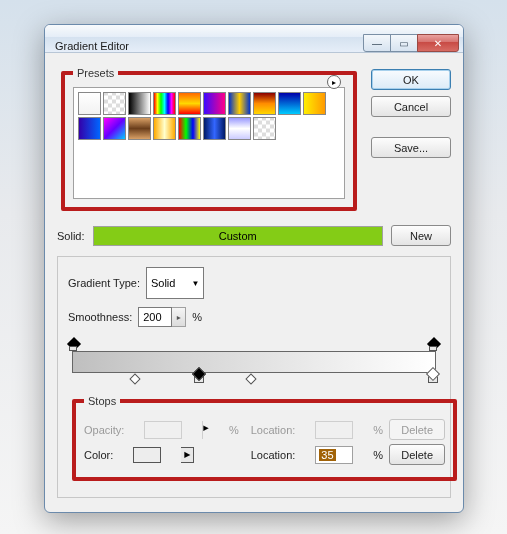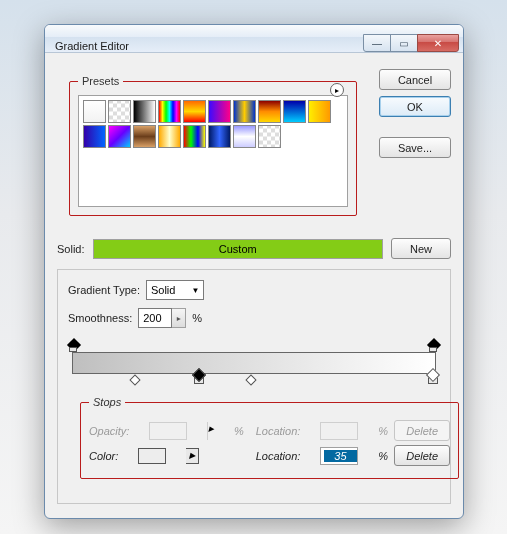--- a/index.html
+++ b/index.html
@@ -6,57 +6,57 @@
 body { margin: 0; background: linear-gradient(to bottom, #d5e1ec 0%, #e8eaed 40%, #f5f5f5 100%); width: 507px; height: 534px; position: relative; }
 .window { position: absolute; left: 44px; top: 24px; width: 420px; background: #f0f0f0; border: 1px solid #6b8aab; border-radius: 6px; box-shadow: 0 8px 30px rgba(0,0,0,0.35); overflow: hidden; }
 .titlebar { height: 28px; background: linear-gradient(to bottom, #f8fafc 0%, #e4edf7 45%, #d5e2f0 46%, #e6eef8 100%); display: flex; align-items: flex-end; padding: 0 4px 0 10px; border-bottom: 1px solid #b8c6d6; }
 .titlebar .title { flex: 1; color: #1a1a1a; }
 .winbtns { display: flex; gap: 0; }
 .winbtn { width: 28px; height: 18px; border: 1px solid #7a8fa5; background: linear-gradient(to bottom, #f3f7fb, #d7e3f0); display: flex; align-items: center; justify-content: center; font-size: 10px; color: #3a4a5a; margin-left: -1px; }
 .winbtn.min { border-radius: 0 0 0 3px; }
 .winbtn.close { width: 42px; background: linear-gradient(to bottom, #e9a2a0 0%, #d6726e 45%, #c84b45 46%, #d76b63 100%); color: #fff; border-color: #9a4a44; border-radius: 0 0 3px 0; }
 .body { padding: 10px 12px 14px 12px; display: flex; gap: 10px; flex-direction: column; }
 .row1 { display: flex; gap: 10px; }
-fieldset { border: 1px solid #b91c1c; border-radius: 2px; margin: 12px; padding: 8px 8px 8px 8px; }
+fieldset { border: 4px solid #b91c1c; border-radius: 2px; margin: 4px; padding: 8px 8px 8px 8px; }
 legend { padding: 0 4px; color: #333; }
 .presets-box { flex: 1; position: relative; }
 .presets-inner { background: #fff; border: 1px solid #a0a0a0; height: 112px; padding: 4px; overflow: hidden; }
 .preset-grid { display: flex; flex-wrap: wrap; gap: 2px; width: 260px; }
 .preset { width: 23px; height: 23px; border: 1px solid #888; }
 .play { position: absolute; right: 12px; top: -4px; width: 14px; height: 14px; border: 1px solid #666; border-radius: 50%; background: #fff; display: flex; align-items: center; justify-content: center; font-size: 8px; }
 .sidebar { display: flex; flex-direction: column; gap: 6px; width: 80px; padding-top: 6px; }
 .btn { height: 21px; border: 1px solid #8a8a8a; background: linear-gradient(to bottom, #fdfdfd, #e4e4e4); border-radius: 3px; display: flex; align-items: center; justify-content: center; color: #222; cursor: default; }
 .btn.primary { border: 1px solid #3c7fb1; box-shadow: 0 0 0 1px #a7d0ec inset; background: linear-gradient(to bottom, #f8fbfe, #dcebf7); }
 .btn.disabled { color: #9a9a9a; border-color: #c6c6c6; background: #f4f4f4; }
 .namerow { display: flex; align-items: center; gap: 8px; }
 .lbl { color: #222; }
 .txt { flex: 1; height: 20px; border: 1px solid #a0a0a0; background: #84cc16; padding: 0 2px; display: flex; align-items: center; justify-content: center; }
 .mid { padding: 10px 10px 12px 10px; border: 1px solid #c7c7c7; }
 .gtrow { display: flex; align-items: center; gap: 6px; margin-bottom: 8px; }
-.combo { height: 20px; border: 1px solid #7a7a7a; background: #fff; display: flex; align-items: center; padding: 0 4px; gap: 16px; }
+.combo { height: 32px; border: 1px solid #7a7a7a; background: #fff; display: flex; align-items: center; padding: 0 4px; gap: 16px; }
 .combo .arrow { font-size: 8px; }
 .spin { display: flex; align-items: center; }
 .spin .val { width: 34px; height: 20px; border: 1px solid #7a7a7a; background: #fff; display: flex; align-items: center; padding: 0 4px; }
 .spin .arrowbtn { width: 14px; height: 20px; border: 1px solid #a0a0a0; border-left: none; background: linear-gradient(to bottom,#f5f5f5,#dcdcdc); display: flex; align-items: center; justify-content: center; font-size: 8px; color: #555; }
 .gradbar-wrap { position: relative; margin-top: 12px; height: 52px; }
 .gradbar { position: absolute; left: 4px; right: 4px; top: 12px; height: 22px; border: 1px solid #666; background: linear-gradient(to right, #bfbfbf 0%, #d8d8d8 35%, #ffffff 100%); }
 .ostop { position: absolute; top: -1px; width: 12px; height: 12px; }
 .ostop .dia { width: 10px; height: 10px; background: #000; transform: rotate(45deg); margin: 1px; }
 .ostop .base { position: absolute; top: 8px; left: 1px; width: 8px; height: 5px; background: #e8e8e8; border: 1px solid #555; }
 .midmark { position: absolute; top: 36px; width: 8px; height: 8px; border: 1px solid #555; background: #fff; transform: rotate(45deg); }
 .cstop { position: absolute; top: 34px; width: 12px; height: 14px; }
 .cstop .dia { width: 10px; height: 10px; background: #fff; border: 1px solid #555; transform: rotate(45deg); margin-top: -4px; }
 .cstop .base { width: 10px; height: 7px; background: #e8e8e8; border: 1px solid #555; margin-top: -3px; }
 .cstop.active .dia { background: #000; }
-.stops-fs { margin-top: 4px; font-style: italic; }
+.stops-fs { margin-top: 4px; }
 .stoprow { display: flex; align-items: center; gap: 6px; margin: 4px 0; justify-content: flex-start; }
 .stoprow .field { display: flex; align-items: center; gap: 20px; }
 .mini { width: 38px; height: 18px; border: 1px solid #a0a0a0; background: #fff; display: flex; align-items: center; padding: 0 3px; }
 .mini.dis { background: #f0f0f0; border-color: #cfcfcf; }
-.sel { background: #0369a1; color: #fff; padding: 0 10px; }
+.sel { background: #a16207; color: #fff; padding: 0 2px; }
 .swatch { width: 28px; height: 16px; border: 1px solid #555; background: #ededed; }
 .swplay { width: 13px; height: 16px; border: 1px solid #555; border-left: none; background: #e8e8e8; display: flex; align-items: center; justify-content: center; font-size: 8px; }
 .lbl.dis { color: #9a9a9a; }
 .spacer { flex: 1; }
 </style>
 </head>
 <body>
 
 <div class="window">
   <div class="titlebar">
@@ -89,22 +89,22 @@
               <div class="preset" style="background: linear-gradient(rgb(217, 160, 102), rgb(107, 62, 27), rgb(217, 160, 102));"></div>
               <div class="preset" style="background: linear-gradient(to right, rgb(255, 170, 0), rgb(255, 255, 204), rgb(255, 170, 0));"></div>
               <div class="preset" style="background: linear-gradient(to right, rgb(255, 0, 0), rgb(0, 255, 0), rgb(0, 0, 255), rgb(255, 255, 0));"></div>
               <div class="preset" style="background: linear-gradient(to right, rgb(0, 26, 102), rgb(51, 102, 255), rgb(0, 26, 102));"></div>
               <div class="preset" style="background: linear-gradient(rgb(153, 153, 255), rgb(255, 255, 255), rgb(204, 204, 255));"></div>
               <div class="preset" style="background: repeating-conic-gradient(rgb(255, 255, 255) 0deg, rgb(255, 255, 255) 25%, rgb(221, 221, 221) 0deg, rgb(221, 221, 221) 50%) 0px center / 8px 8px;"></div>
             </div>
         </div>
       </fieldset>
       <div class="sidebar">
+        <div class="btn primary">OK</div>
         <div class="btn">Cancel</div>
-        <div class="btn primary">OK</div>
         <div style="height:8px"></div>
         <div class="btn">Save...</div>
       </div>
     </div>
 
     <div class="namerow">
       <span class="lbl">Solid:</span>
       <div class="txt">
           <span>Custom</span>
         </div>

